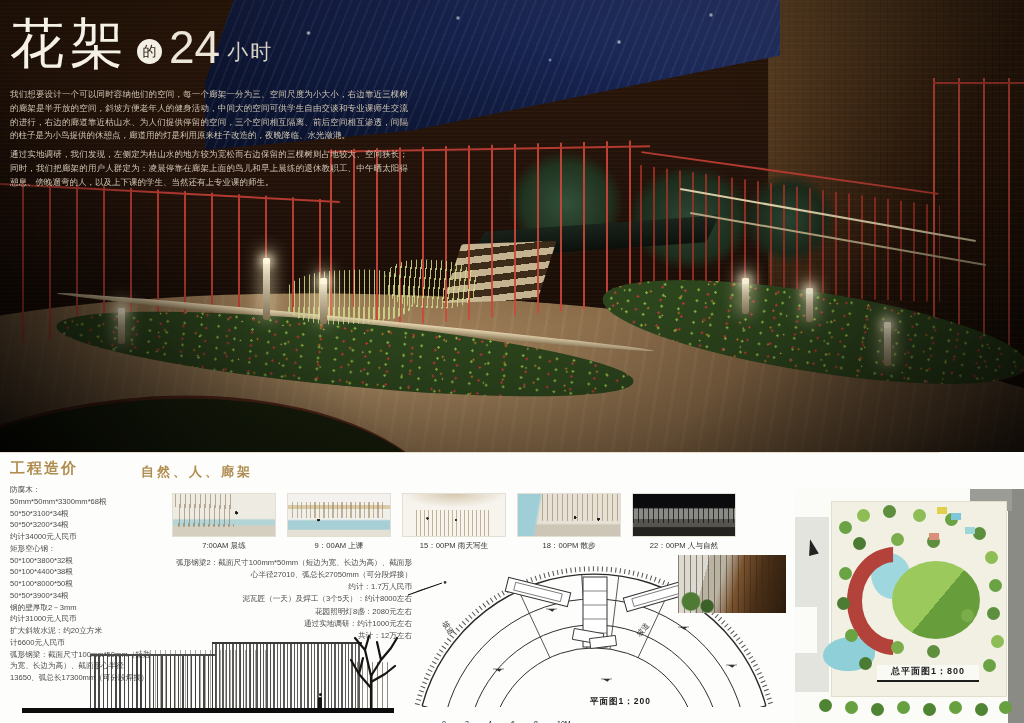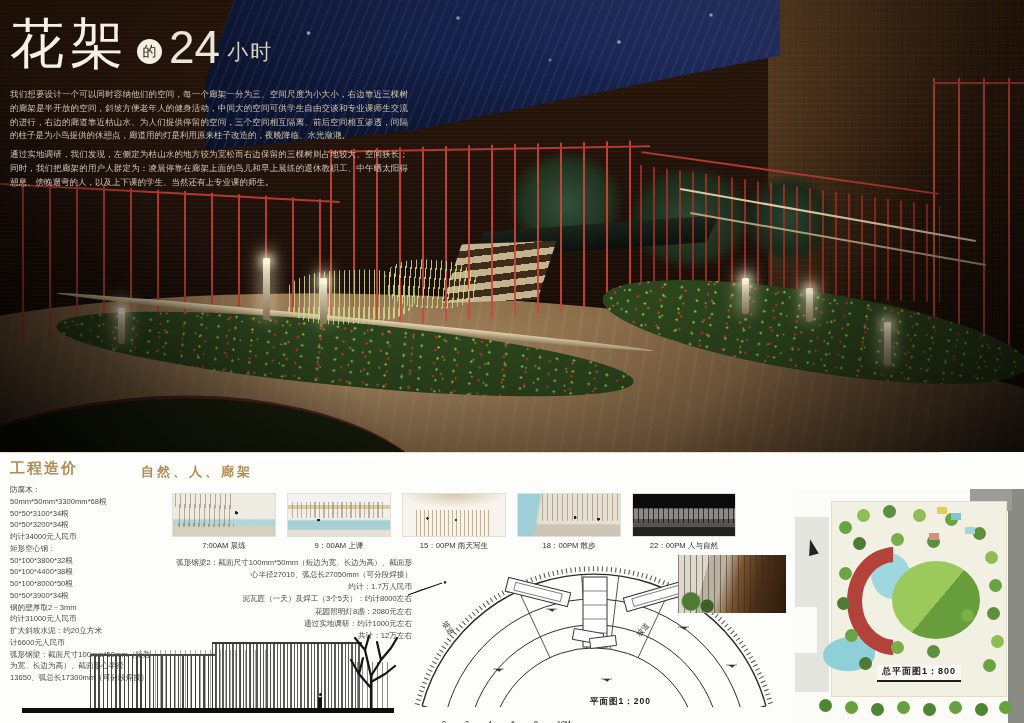--- a/index.html
+++ b/index.html
@@ -231,21 +231,21 @@
       58px 48px 0 0 #4c7c33, 44px 78px 0 0 #6aa344, 42px 108px 0 0 #4c7c33,
       50px 140px 0 0 #6aa344, 64px 168px 0 0 #4c7c33,
       96px 44px 0 0 #7bae4a, 132px 46px 0 0 #5d8f3e,
       96px 152px 0 0 #7bae4a, 132px 156px 0 0 #5d8f3e, 166px 120px 0 0 #7bae4a,
       24px 210px 0 0 #4f8433, 50px 212px 0 0 #67a03f, 76px 214px 0 0 #4f8433,
       102px 212px 0 0 #67a03f, 128px 214px 0 0 #4f8433, 154px 212px 0 0 #67a03f,
       180px 214px 0 0 #4f8433, 204px 212px 0 0 #67a03f;}
   .sp-bits{position:absolute;left:142px;top:18px;width:10px;height:7px;background:#e3cf4e;
     box-shadow:14px 6px 0 #7fc7d8,-8px 26px 0 #d98f7a,28px 20px 0 #9fd6da;}
   .sp-label{position:absolute;left:82px;top:176px;font-size:9px;font-weight:bold;color:#1d1d1d;
-    border-bottom:2.5px solid #1d1d1d;padding:0 5px 2px;letter-spacing:1px;
+    border-bottom:2.5px solid #1d1d1d;padding:0 14px 2px;letter-spacing:1px;
     background:rgba(251,251,248,.85);white-space:nowrap;}
   .sp-north{position:absolute;left:12px;top:50px;width:0;height:0;
     border-left:5px solid transparent;border-right:5px solid transparent;
     border-bottom:16px solid #222;transform:rotate(-14deg);}
 </style>
 </head>
 <body>
 
 <div class="board">
 

